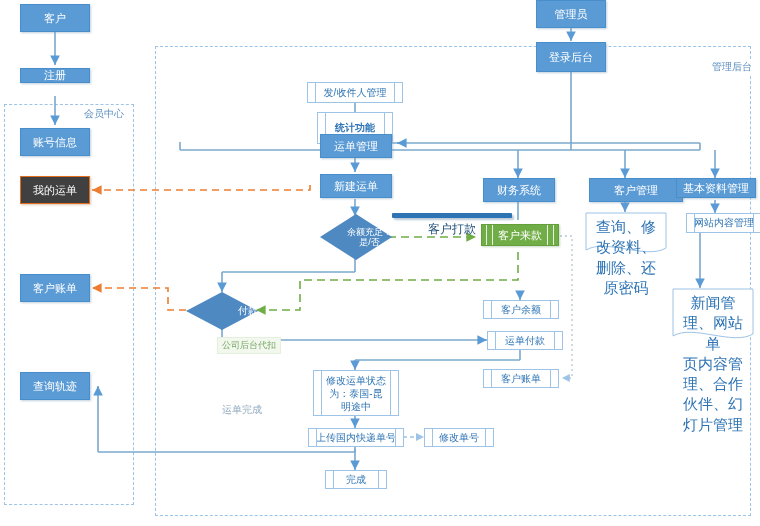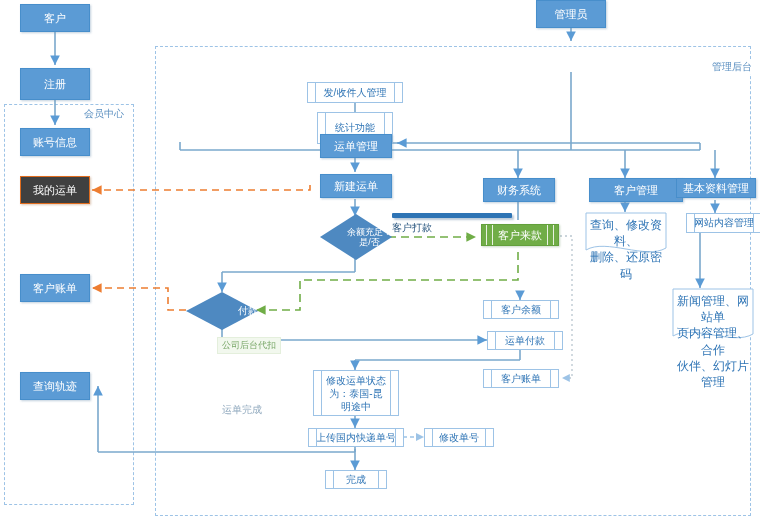--- a/index.html
+++ b/index.html
@@ -33,31 +33,31 @@
 
   
   .diamond{position:absolute;}
   .diamond .dshape{position:absolute;inset:0;background:#4e89c1;
         clip-path:polygon(50% 0,100% 50%,50% 100%,0 50%);
         box-shadow:1px 1px 2px rgba(120,150,180,.4);}
   .diamond .dtext{position:absolute;inset:0;display:flex;align-items:center;
         justify-content:flex-end;text-align:center;color:#fff;font-size:9px;line-height:1.15;z-index:2;}
 
   
-  .doc{position:absolute;color:#2e74b5;font-size:12px;line-height:1.35;text-align:center;}
+  .doc{position:absolute;color:#2e74b5;font-size:15px;line-height:1.35;text-align:center;}
   .doc .docbg{position:absolute;left:0;top:0;width:100%;height:100%;}
   .doc .doctext{position:absolute;left:4px;right:4px;top:5px;}
 
   
   .frame{position:absolute;border:1px dashed #9dc3e6;box-sizing:border-box;}
   .frame-label{position:absolute;color:#5b8fc0;font-size:10px;background:#fff;padding:0 2px;}
 
   .flabel{position:absolute;font-size:10px;color:#44546a;white-space:nowrap;}
   .flabel.green{color:#7aa86a;background:#f2f8ee;border:1px solid #e4efdc;padding:1px 4px;font-size:9px;}
-  .banner{position:absolute;color:#1f4e79;font-size:10px;text-align:left;}
+  .banner{position:absolute;color:#1f4e79;font-size:12px;text-align:center;}
 </style>
 </head>
 <body>
 
 <div id="canvas">
 
   <div class="frame" style="left:4px;top:104px;width:130px;height:401px;"></div>
   <span class="frame-label" style="left:82px;top:107px;">会员中心</span>
 
   <div class="frame" style="left:155px;top:46px;width:596px;height:470px;"></div>
@@ -148,33 +148,33 @@
     <g stroke="#70ad47" stroke-width="1.6" fill="none" stroke-dasharray="8,5">
 
       <path d="M388,237 L476,237" marker-end="url(#ah-green)"></path>
 
       <path d="M518,252 L518,280 L300,280 L300,310 L256,310" marker-end="url(#ah-green)"></path>
     </g>
   </svg>
 
   <div class="node b-solid" style="left:20px;top:4px;width:70px;height:28px;">客户</div>
 
-  <div class="node b-solid" style="left:20px;top:68px;width:70px;height:32px;">注册</div>
+  <div class="node b-solid" style="left:20px;top:68px;width:70px;height:15px;">注册</div>
 
   <div class="node b-solid" style="left:20px;top:128px;width:70px;height:28px;">账号信息</div>
 
   <div class="node b-orange" style="left:20px;top:176px;width:70px;height:28px;">我的运单</div>
 
   <div class="node b-solid" style="left:20px;top:274px;width:70px;height:28px;">客户账单</div>
 
   <div class="node b-solid" style="left:20px;top:372px;width:70px;height:28px;">查询轨迹</div>
 
   <div class="node b-pre" style="left:307px;top:82px;width:96px;height:21px;">发/收件人管理</div>
 
-  <div class="node b-pre" style="left:317px;top:112px;width:76px;height:32px;">统计功能</div>
+  <div class="node b-pre" style="left:317px;top:112px;width:76px;height:32px;font-weight:bold;">统计功能</div>
 
   <div class="node b-solid" style="left:320px;top:134px;width:72px;height:24px;">运单管理</div>
 
   <div class="node b-solid" style="left:320px;top:174px;width:72px;height:24px;">新建运单</div>
 
   <div class="diamond" style="left:320px;top:214px;width:72px;height:46px;">
     <div class="dshape"></div>
     <div class="dtext">
       <div>
         <div>余额充足？</div>
@@ -207,20 +207,21 @@
   </div>
 
   <div class="node b-pre" style="left:308px;top:428px;width:96px;height:19px;display:flex;align-items:center;justify-content:center;">上传国内快递单号</div>
 
   <div class="node b-pre" style="left:424px;top:428px;width:70px;height:19px;display:flex;align-items:center;justify-content:center;">修改单号</div>
 
   <div class="node b-pre" style="left:325px;top:470px;width:62px;height:19px;display:flex;align-items:center;justify-content:center;">完成</div>
 
   <div class="node b-solid" style="left:536px;top:0px;width:70px;height:28px;">管理员</div>
 
+  <div class="node b-solid" style="left:536px;top:42px;width:70px;height:30px;">登录后台</div>
 
   <div class="node b-solid" style="left:483px;top:178px;width:72px;height:24px;">财务系统</div>
 
   <div class="node b-solid" style="left:589px;top:178px;width:94px;height:24px;">客户管理</div>
 
   <div class="node b-solid" style="left:676px;top:178px;width:80px;height:20px;">基本资料管理</div>
 
   <div class="node b-green" style="left:481px;top:224px;width:78px;height:22px;position:absolute;">客户来款</div>
 
   <div class="node b-pre" style="left:483px;top:300px;width:76px;height:19px;display:flex;align-items:center;justify-content:center;">客户余额</div>

